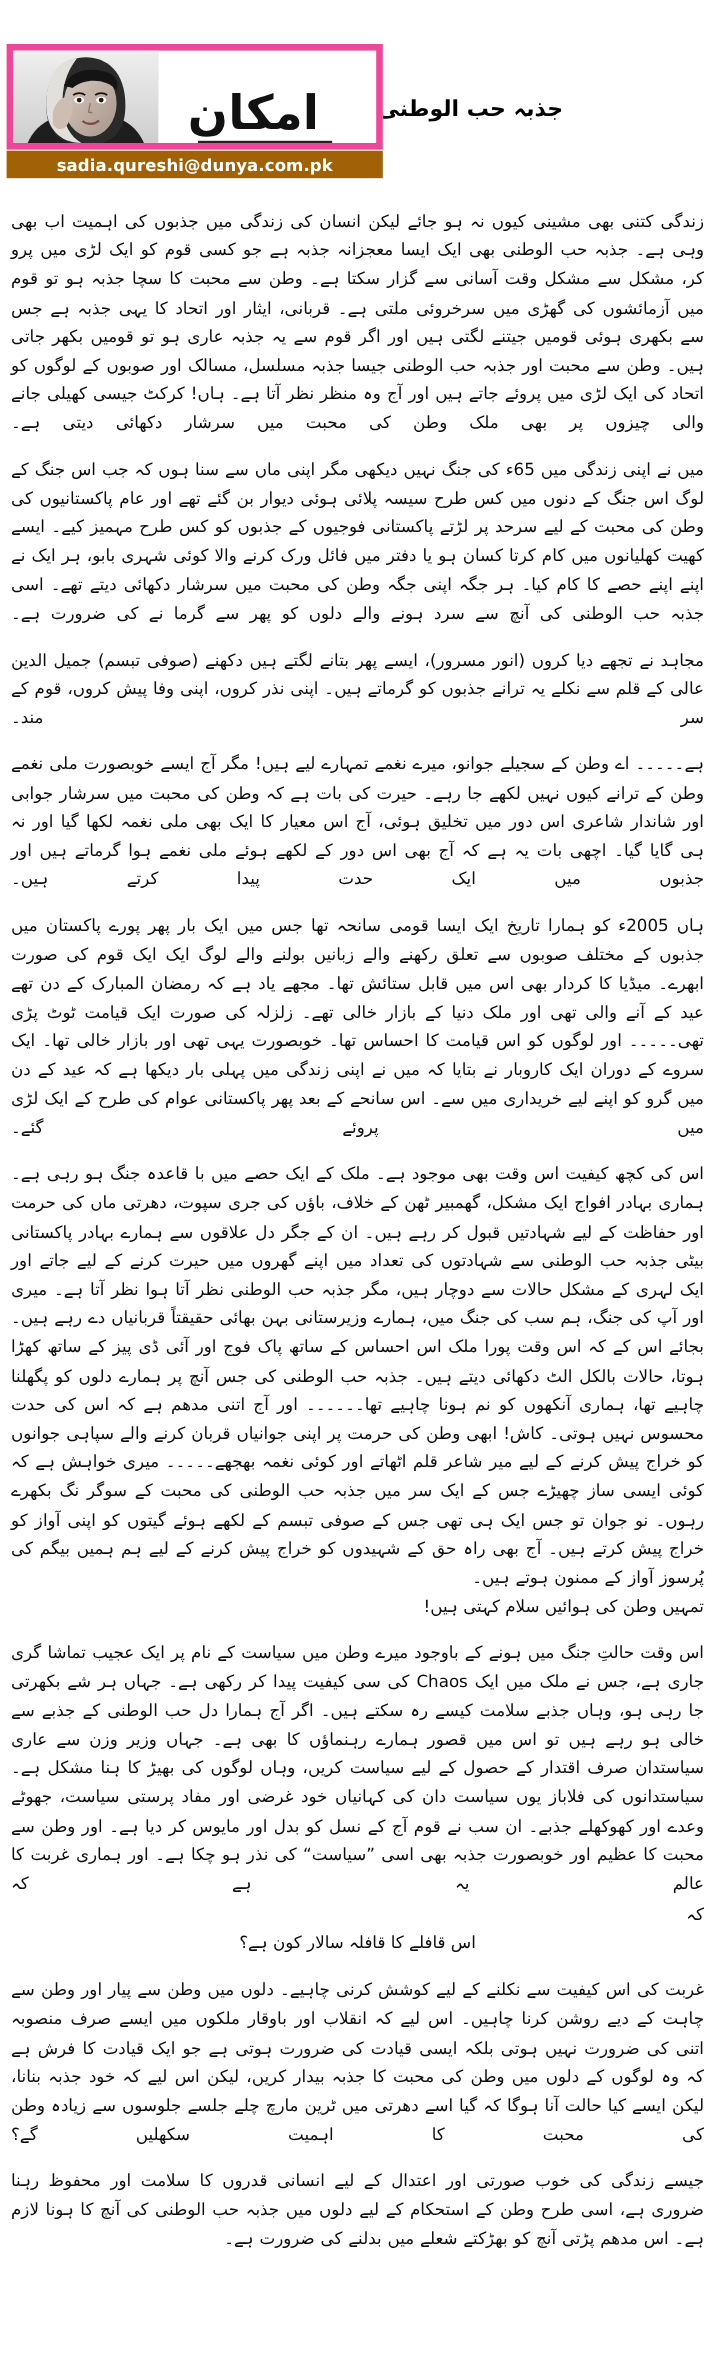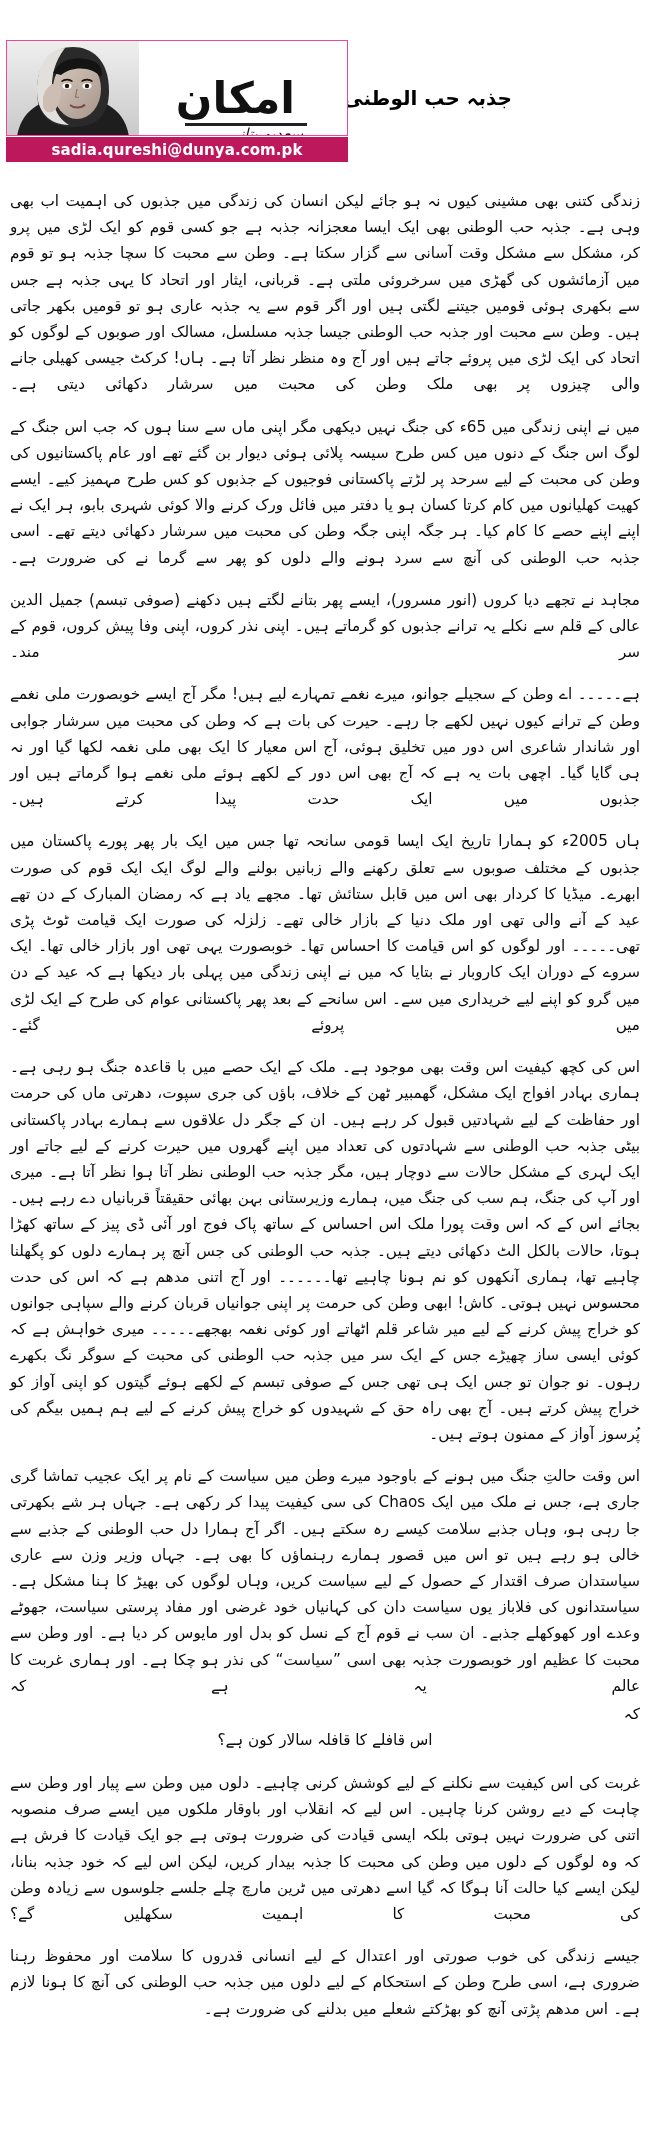--- a/index.html
+++ b/index.html
@@ -22,21 +22,21 @@
   .masthead{
     position:relative;
     height:172px;
     width:100%;
   }
   .logo-box{
     position:absolute;
     top:40px; left:0;
     width:342px;
     height:96px;
-    border:1px solid #ec4899;
+    border:6px solid #ec4899;
     background:#fff;
     overflow:hidden;
     box-sizing:border-box;
   }
   .logo-inner{
     position:relative;
     width:100%;
     height:100%;
   }
   .logo-word{
@@ -76,21 +76,21 @@
     overflow:hidden;
     background:#dcdcdc;
   }
   .photo svg{display:block;width:132px;height:96px;}
 
   .email-bar{
     position:absolute;
     top:137px; left:0;
     width:342px;
     height:25px;
-    background:#be185d;
+    background:#a16207;
     color:#ffffff;
     display:flex;
     align-items:center;
     justify-content:center;
     box-sizing:border-box;
   }
   .email-bar span{
     font-family:"DejaVu Sans","Liberation Sans",sans-serif;
     font-size:15px;
     font-weight:bold;
@@ -213,20 +213,21 @@
 
   <div class="article">
 
     <p class="para">زندگی کتنی بھی مشینی کیوں نہ ہو جائے لیکن انسان کی زندگی میں جذبوں کی اہمیت اب بھی وہی ہے۔ جذبہ حب الوطنی بھی ایک ایسا معجزانہ جذبہ ہے جو کسی قوم کو ایک لڑی میں پرو کر، مشکل سے مشکل وقت آسانی سے گزار سکتا ہے۔ وطن سے محبت کا سچا جذبہ ہو تو قوم میں آزمائشوں کی گھڑی میں سرخروئی ملتی ہے۔ قربانی، ایثار اور اتحاد کا یہی جذبہ ہے جس سے بکھری ہوئی قومیں جیتنے لگتی ہیں اور اگر قوم سے یہ جذبہ عاری ہو تو قومیں بکھر جاتی ہیں۔ وطن سے محبت اور جذبہ حب الوطنی جیسا جذبہ مسلسل، مسالک اور صوبوں کے لوگوں کو اتحاد کی ایک لڑی میں پروئے جاتے ہیں اور آج وہ منظر نظر آتا ہے۔ ہاں! کرکٹ جیسی کھیلی جانے والی چیزوں پر بھی ملک وطن کی محبت میں سرشار دکھائی دیتی ہے۔</p>
     <p class="para">میں نے اپنی زندگی میں 65ء کی جنگ نہیں دیکھی مگر اپنی ماں سے سنا ہوں کہ جب اس جنگ کے لوگ اس جنگ کے دنوں میں کس طرح سیسہ پلائی ہوئی دیوار بن گئے تھے اور عام پاکستانیوں کی وطن کی محبت کے لیے سرحد پر لڑتے پاکستانی فوجیوں کے جذبوں کو کس طرح مہمیز کیے۔ ایسے کھیت کھلیانوں میں کام کرتا کسان ہو یا دفتر میں فائل ورک کرنے والا کوئی شہری بابو، ہر ایک نے اپنے اپنے حصے کا کام کیا۔ ہر جگہ اپنی جگہ وطن کی محبت میں سرشار دکھائی دیتے تھے۔ اسی جذبہ حب الوطنی کی آنچ سے سرد ہونے والے دلوں کو پھر سے گرما نے کی ضرورت ہے۔</p>
     <p class="para">مجاہد نے تجھے دیا کروں (انور مسرور)، ایسے پھر بتانے لگتے ہیں دکھنے (صوفی تبسم) جمیل الدین عالی کے قلم سے نکلے یہ ترانے جذبوں کو گرماتے ہیں۔ اپنی نذر کروں، اپنی وفا پیش کروں، قوم کے سر مند۔</p>
     <p class="para">ہے۔۔۔۔۔ اے وطن کے سجیلے جوانو، میرے نغمے تمہارے لیے ہیں! مگر آج ایسے خوبصورت ملی نغمے وطن کے ترانے کیوں نہیں لکھے جا رہے۔ حیرت کی بات ہے کہ وطن کی محبت میں سرشار جوابی اور شاندار شاعری اس دور میں تخلیق ہوئی، آج اس معیار کا ایک بھی ملی نغمہ لکھا گیا اور نہ ہی گایا گیا۔ اچھی بات یہ ہے کہ آج بھی اس دور کے لکھے ہوئے ملی نغمے ہوا گرماتے ہیں اور جذبوں میں ایک حدت پیدا کرتے ہیں۔</p>
     <p class="para">ہاں 2005ء کو ہمارا تاریخ ایک ایسا قومی سانحہ تھا جس میں ایک بار پھر پورے پاکستان میں جذبوں کے مختلف صوبوں سے تعلق رکھنے والے زبانیں بولنے والے لوگ ایک ایک قوم کی صورت ابھرے۔ میڈیا کا کردار بھی اس میں قابل ستائش تھا۔ مجھے یاد ہے کہ رمضان المبارک کے دن تھے عید کے آنے والی تھی اور ملک دنیا کے بازار خالی تھے۔ زلزلہ کی صورت ایک قیامت ٹوٹ پڑی تھی۔۔۔۔۔ اور لوگوں کو اس قیامت کا احساس تھا۔ خوبصورت یہی تھی اور بازار خالی تھا۔ ایک سروے کے دوران ایک کاروبار نے بتایا کہ میں نے اپنی زندگی میں پہلی بار دیکھا ہے کہ عید کے دن میں گرو کو اپنے لیے خریداری میں سے۔ اس سانحے کے بعد پھر پاکستانی عوام کی طرح کے ایک لڑی میں پروئے گئے۔</p>
     <p class="para last-natural">اس کی کچھ کیفیت اس وقت بھی موجود ہے۔ ملک کے ایک حصے میں با قاعدہ جنگ ہو رہی ہے۔ ہماری بہادر افواج ایک مشکل، گھمبیر ٹھن کے خلاف، باؤں کی جری سپوت، دھرتی ماں کی حرمت اور حفاظت کے لیے شہادتیں قبول کر رہے ہیں۔ ان کے جگر دل علاقوں سے ہمارے بہادر پاکستانی بیٹی جذبہ حب الوطنی سے شہادتوں کی تعداد میں اپنے گھروں میں حیرت کرنے کے لیے جاتے اور ایک لہری کے مشکل حالات سے دوچار ہیں، مگر جذبہ حب الوطنی نظر آتا ہوا نظر آتا ہے۔ میری اور آپ کی جنگ، ہم سب کی جنگ میں، ہمارے وزیرستانی بہن بھائی حقیقتاً قربانیاں دے رہے ہیں۔ بجائے اس کے کہ اس وقت پورا ملک اس احساس کے ساتھ پاک فوج اور آئی ڈی پیز کے ساتھ کھڑا ہوتا، حالات بالکل الٹ دکھائی دیتے ہیں۔ جذبہ حب الوطنی کی جس آنچ پر ہمارے دلوں کو پگھلنا چاہیے تھا، ہماری آنکھوں کو نم ہونا چاہیے تھا۔۔۔۔۔۔ اور آج اتنی مدھم ہے کہ اس کی حدت محسوس نہیں ہوتی۔ کاش! ابھی وطن کی حرمت پر اپنی جوانیاں قربان کرنے والے سپاہی جوانوں کو خراج پیش کرنے کے لیے میر شاعر قلم اٹھاتے اور کوئی نغمہ بھجھے۔۔۔۔۔ میری خواہش ہے کہ کوئی ایسی ساز چھیڑے جس کے ایک سر میں جذبہ حب الوطنی کی محبت کے سوگر نگ بکھرے رہوں۔ نو جوان تو جس ایک ہی تھی جس کے صوفی تبسم کے لکھے ہوئے گیتوں کو اپنی آواز کو خراج پیش کرتے ہیں۔ آج بھی راہ حق کے شہیدوں کو خراج پیش کرنے کے لیے ہم ہمیں بیگم کی پُرسوز آواز کے ممنون ہوتے ہیں۔</p>
 
+    <span class="stand-line">تمہیں وطن کی ہوائیں سلام کہتی ہیں!</span>
 
     <p class="para">اس وقت حالتِ جنگ میں ہونے کے باوجود میرے وطن میں سیاست کے نام پر ایک عجیب تماشا گری جاری ہے، جس نے ملک میں ایک Chaos کی سی کیفیت پیدا کر رکھی ہے۔ جہاں ہر شے بکھرتی جا رہی ہو، وہاں جذبے سلامت کیسے رہ سکتے ہیں۔ اگر آج ہمارا دل حب الوطنی کے جذبے سے خالی ہو رہے ہیں تو اس میں قصور ہمارے رہنماؤں کا بھی ہے۔ جہاں وزیر وزن سے عاری سیاستدان صرف اقتدار کے حصول کے لیے سیاست کریں، وہاں لوگوں کی بھیڑ کا ہنا مشکل ہے۔ سیاستدانوں کی فلاباز یوں سیاست دان کی کہانیاں خود غرضی اور مفاد پرستی سیاست، جھوٹے وعدے اور کھوکھلے جذبے۔ ان سب نے قوم آج کے نسل کو بدل اور مایوس کر دیا ہے۔ اور وطن سے محبت کا عظیم اور خوبصورت جذبہ بھی اسی ”سیاست“ کی نذر ہو چکا ہے۔ اور ہماری غربت کا عالم یہ ہے کہ</p>
 
     <div class="verse-block">
       <span class="short-center">کہ</span>
       <span class="verse-line">اس قافلے کا قافلہ سالار کون ہے؟</span>
     </div>
 
     <p class="para">غربت کی اس کیفیت سے نکلنے کے لیے کوشش کرنی چاہیے۔ دلوں میں وطن سے پیار اور وطن سے چاہت کے دیے روشن کرنا چاہیں۔ اس لیے کہ انقلاب اور باوقار ملکوں میں ایسے صرف منصوبہ اتنی کی ضرورت نہیں ہوتی بلکہ ایسی قیادت کی ضرورت ہوتی ہے جو ایک قیادت کا فرش ہے کہ وہ لوگوں کے دلوں میں وطن کی محبت کا جذبہ بیدار کریں، لیکن اس لیے کہ خود جذبہ بنانا، لیکن ایسے کیا حالت آنا ہوگا کہ گیا اسے دھرتی میں ٹرین مارچ چلے جلسے جلوسوں سے زیادہ وطن کی محبت کا اہمیت سکھلیں گے؟</p>
     <p class="para last-natural">جیسے زندگی کی خوب صورتی اور اعتدال کے لیے انسانی قدروں کا سلامت اور محفوظ رہنا ضروری ہے، اسی طرح وطن کے استحکام کے لیے دلوں میں جذبہ حب الوطنی کی آنچ کا ہونا لازم ہے۔ اس مدھم پڑتی آنچ کو بھڑکتے شعلے میں بدلنے کی ضرورت ہے۔</p>

